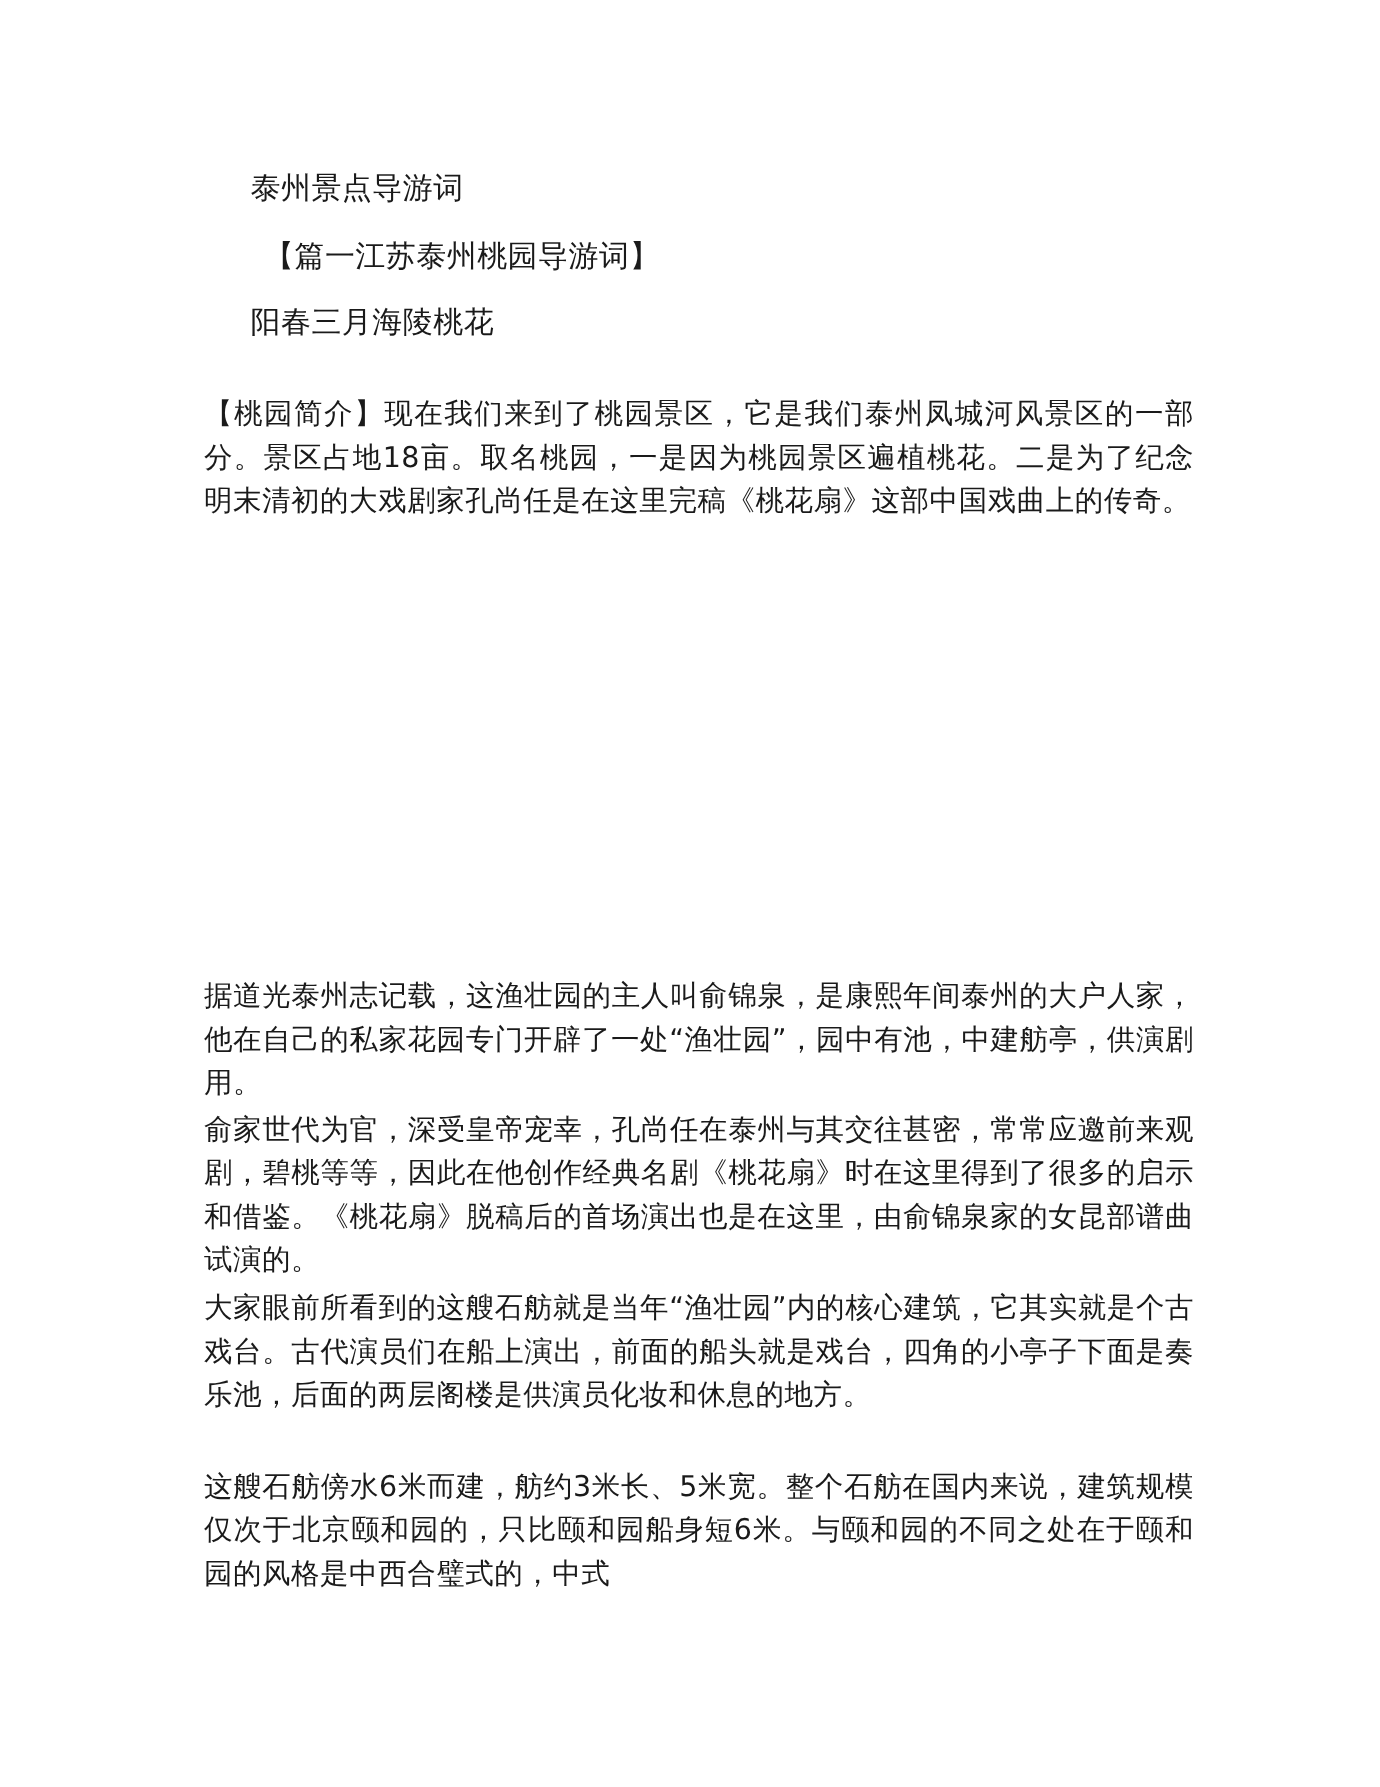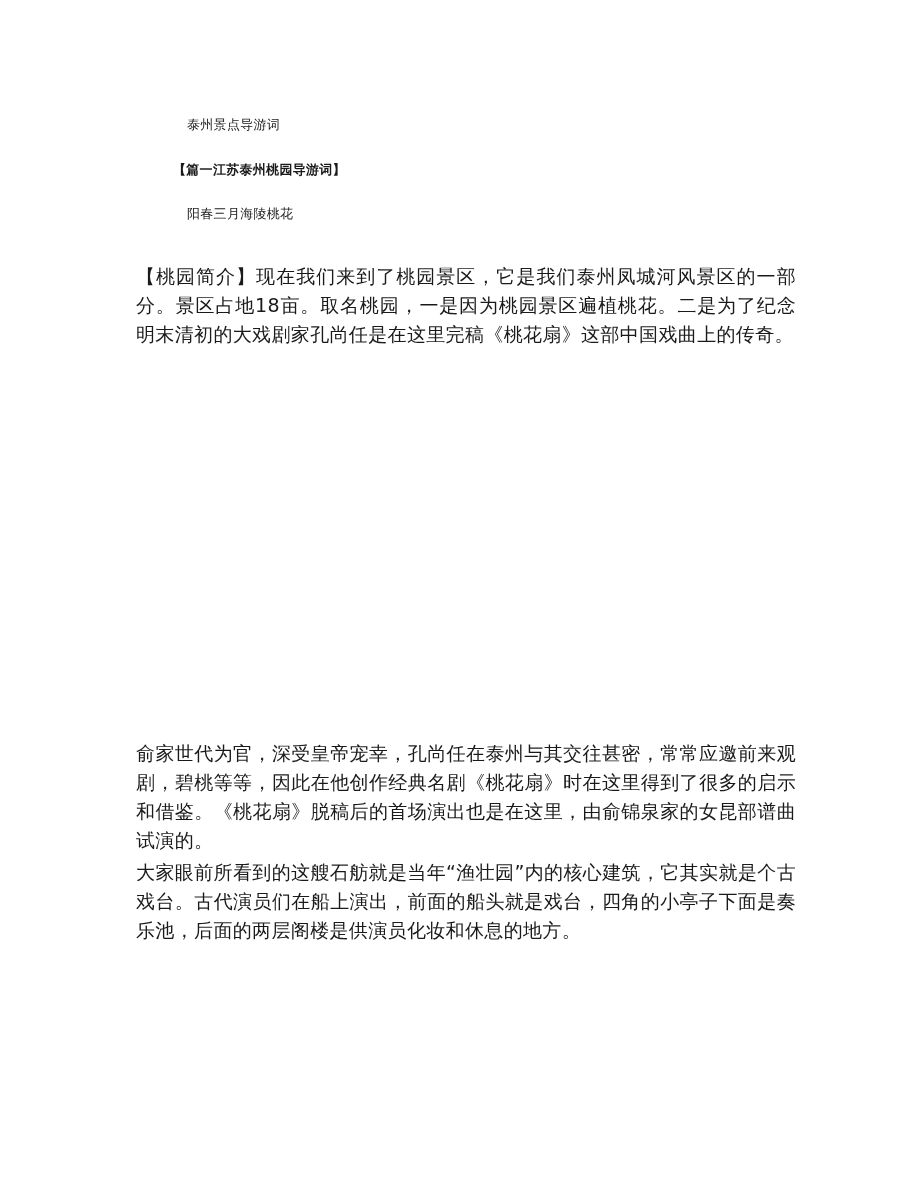--- a/index.html
+++ b/index.html
@@ -18,29 +18,27 @@
     .page {
       position: absolute;
       left: 0;
       top: 0;
       width: 920px;
       height: 1191px;
     }
     .heading-line {
       position: absolute;
       left: 167px;
-      font-size: 13px;
+      font-size: 20px;
       line-height: 20px;
       white-space: nowrap;
       letter-spacing: 0.3px;
-      margin-left: 20px;
     }
     .heading-line.bracketed {
-      left: 153px;
-      font-weight: bold;
+      left: 176px;
     }
     .para {
       position: absolute;
       left: 136px;
       width: 660px;
       font-size: 19px;
       line-height: 29px;
       letter-spacing: 0.35px;
       margin: 0;
       text-align: justify;
@@ -48,15 +46,17 @@
   </style>
 </head>
 <body>
 
 <div class="page">
   <div class="heading-line" style="top:115px;">泰州景点导游词</div>
   <div class="heading-line bracketed" style="top:160px;">【篇一江苏泰州桃园导游词】</div>
   <div class="heading-line" style="top:204px;">阳春三月海陵桃花</div>
 
   <p class="para" style="top:262px;">【桃园简介】现在我们来到了桃园景区，它是我们泰州凤城河风景区的一部分。景区占地18亩。取名桃园，一是因为桃园景区遍植桃花。二是为了纪念明末清初的大戏剧家孔尚任是在这里完稿《桃花扇》这部中国戏曲上的传奇。</p>
+  <p class="para" style="top:650px;">据道光泰州志记载，这渔壮园的主人叫俞锦泉，是康熙年间泰州的大户人家，他在自己的私家花园专门开辟了一处“渔壮园”，园中有池，中建舫亭，供演剧用。</p>
   <p class="para" style="top:739px;">俞家世代为官，深受皇帝宠幸，孔尚任在泰州与其交往甚密，常常应邀前来观剧，碧桃等等，因此在他创作经典名剧《桃花扇》时在这里得到了很多的启示和借鉴。《桃花扇》脱稿后的首场演出也是在这里，由俞锦泉家的女昆部谱曲试演的。</p>
   <p class="para" style="top:858px;">大家眼前所看到的这艘石舫就是当年“渔壮园”内的核心建筑，它其实就是个古戏台。古代演员们在船上演出，前面的船头就是戏台，四角的小亭子下面是奏乐池，后面的两层阁楼是供演员化妆和休息的地方。</p>
+  <p class="para" style="top:977px;">这艘石舫傍水6米而建，舫约3米长、5米宽。整个石舫在国内来说，建筑规模仅次于北京颐和园的，只比颐和园船身短6米。与颐和园的不同之处在于颐和园的风格是中西合璧式的，中式</p>
 </div>
 
 </body></html>

